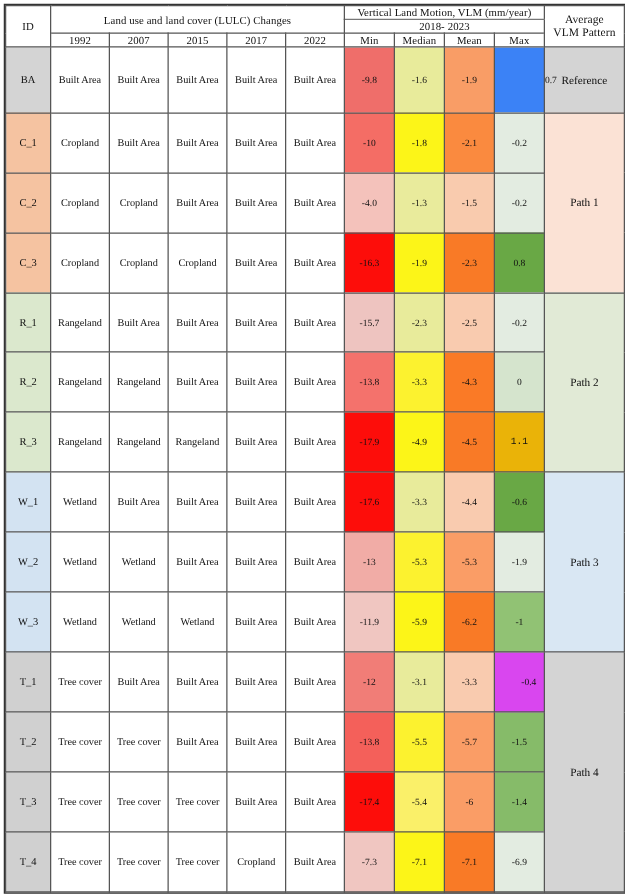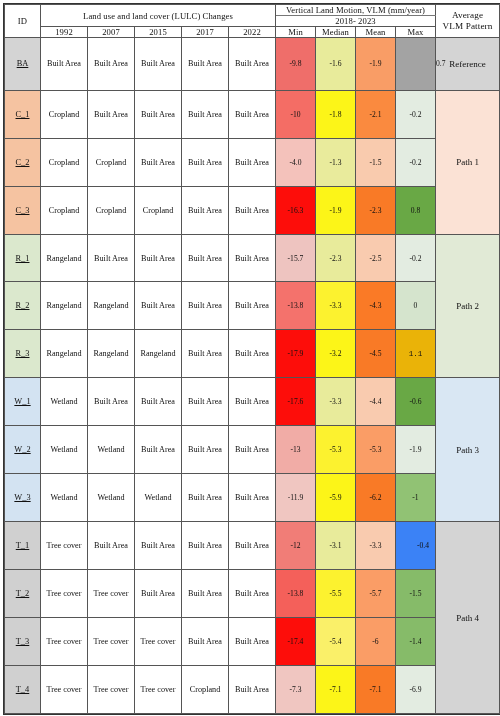--- a/index.html
+++ b/index.html
@@ -51,21 +51,20 @@
     font-size: 8.6px;
   }
   .hdr-right {
     font-weight: bold;
     font-size: 9.2px;
     line-height: 1.25;
   }
   .id-cell {
     font-weight: bold;
     font-size: 8.4px;
-    text-decoration: underline;
   }
   .lulc-cell {
     font-size: 8.2px;
     background: #ffffff;
   }
   .num-cell {
     font-size: 7.6px;
     font-weight: bold;
   }
   .num-cell.light {
@@ -132,21 +131,21 @@
         <tr class=" grp-top grp-bot">
           <td class="id-cell" style="background: rgb(212, 212, 212);">BA</td>
           <td class="lulc-cell">Built Area</td>
           <td class="lulc-cell">Built Area</td>
           <td class="lulc-cell">Built Area</td>
           <td class="lulc-cell">Built Area</td>
           <td class="lulc-cell">Built Area</td>
           <td class="num-cell light" style="background: rgb(239, 110, 106);">-9.8</td>
           <td class="num-cell" style="background: rgb(232, 235, 155);">-1.6</td>
           <td class="num-cell" style="background: rgb(249, 157, 102);">-1.9</td>
-          <td class="num-cell light" style="background: #a3a3a3; padding-left: 40px;">0.7</td>
+          <td class="num-cell light" style="background: #3b82f6; padding-left: 40px;">0.7</td>
           <td class="pattern-cell" rowspan="1" style="background: rgb(212, 212, 212);">Reference</td>
         </tr>
         <tr class=" grp-top">
           <td class="id-cell" style="background: rgb(245, 195, 161);">C_1</td>
           <td class="lulc-cell">Cropland</td>
           <td class="lulc-cell">Built Area</td>
           <td class="lulc-cell">Built Area</td>
           <td class="lulc-cell">Built Area</td>
           <td class="lulc-cell">Built Area</td>
           <td class="num-cell light" style="background: rgb(244, 109, 101);">-10</td>
@@ -205,21 +204,21 @@
           <td class="num-cell light" style="background: rgb(213, 228, 205);">0</td>
         </tr>
         <tr class=" grp-bot">
           <td class="id-cell" style="background: rgb(219, 232, 205);">R_3</td>
           <td class="lulc-cell">Rangeland</td>
           <td class="lulc-cell">Rangeland</td>
           <td class="lulc-cell">Rangeland</td>
           <td class="lulc-cell">Built Area</td>
           <td class="lulc-cell">Built Area</td>
           <td class="num-cell light" style="background: rgb(253, 13, 10);">-17.9</td>
-          <td class="num-cell" style="background: rgb(252, 245, 24);">-3.2</td>
+          <td class="num-cell" style="background: rgb(252, 245, 24);">-4.9</td>
           <td class="num-cell" style="background: rgb(249, 122, 38);">-4.5</td>
           <td class="num-cell light" style="background: #eab308; font-family: Liberation Mono, monospace;">1.1</td>
         </tr>
         <tr class=" grp-top">
           <td class="id-cell" style="background: rgb(211, 227, 242);">W_1</td>
           <td class="lulc-cell">Wetland</td>
           <td class="lulc-cell">Built Area</td>
           <td class="lulc-cell">Built Area</td>
           <td class="lulc-cell">Built Area</td>
           <td class="lulc-cell">Built Area</td>
@@ -256,21 +255,21 @@
         <tr class=" grp-top">
           <td class="id-cell" style="background: rgb(208, 208, 208);">T_1</td>
           <td class="lulc-cell">Tree cover</td>
           <td class="lulc-cell">Built Area</td>
           <td class="lulc-cell">Built Area</td>
           <td class="lulc-cell">Built Area</td>
           <td class="lulc-cell">Built Area</td>
           <td class="num-cell light" style="background: rgb(241, 125, 119);">-12</td>
           <td class="num-cell" style="background: rgb(232, 235, 155);">-3.1</td>
           <td class="num-cell" style="background: rgb(249, 203, 175);">-3.3</td>
-          <td class="num-cell light" style="background: #3b82f6; padding-left: 15px;">-0.4</td>
+          <td class="num-cell light" style="background: #d946ef; padding-left: 15px;">-0.4</td>
           <td class="pattern-cell" rowspan="4" style="background: rgb(212, 212, 212);">Path 4</td>
         </tr>
         <tr>
           <td class="id-cell" style="background: rgb(208, 208, 208);">T_2</td>
           <td class="lulc-cell">Tree cover</td>
           <td class="lulc-cell">Tree cover</td>
           <td class="lulc-cell">Built Area</td>
           <td class="lulc-cell">Built Area</td>
           <td class="lulc-cell">Built Area</td>
           <td class="num-cell light" style="background: rgb(244, 96, 90);">-13.8</td>

